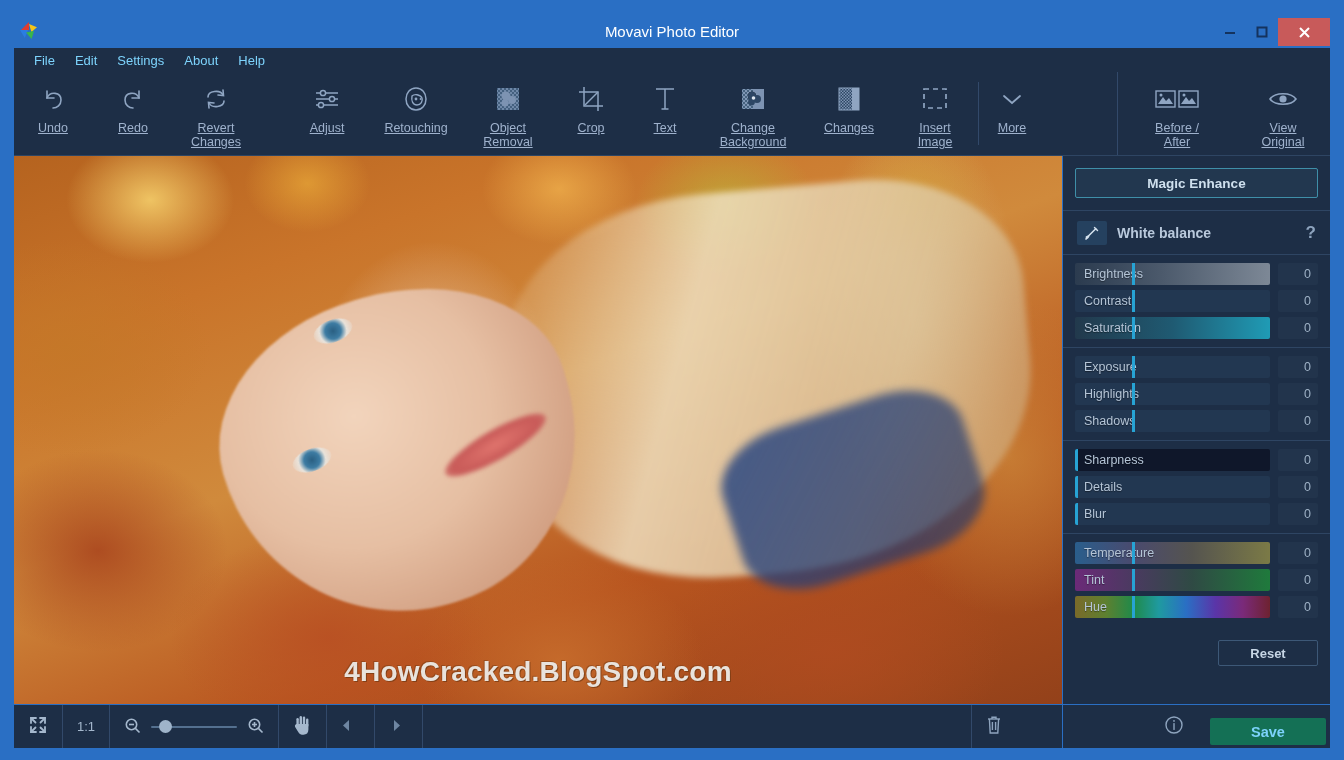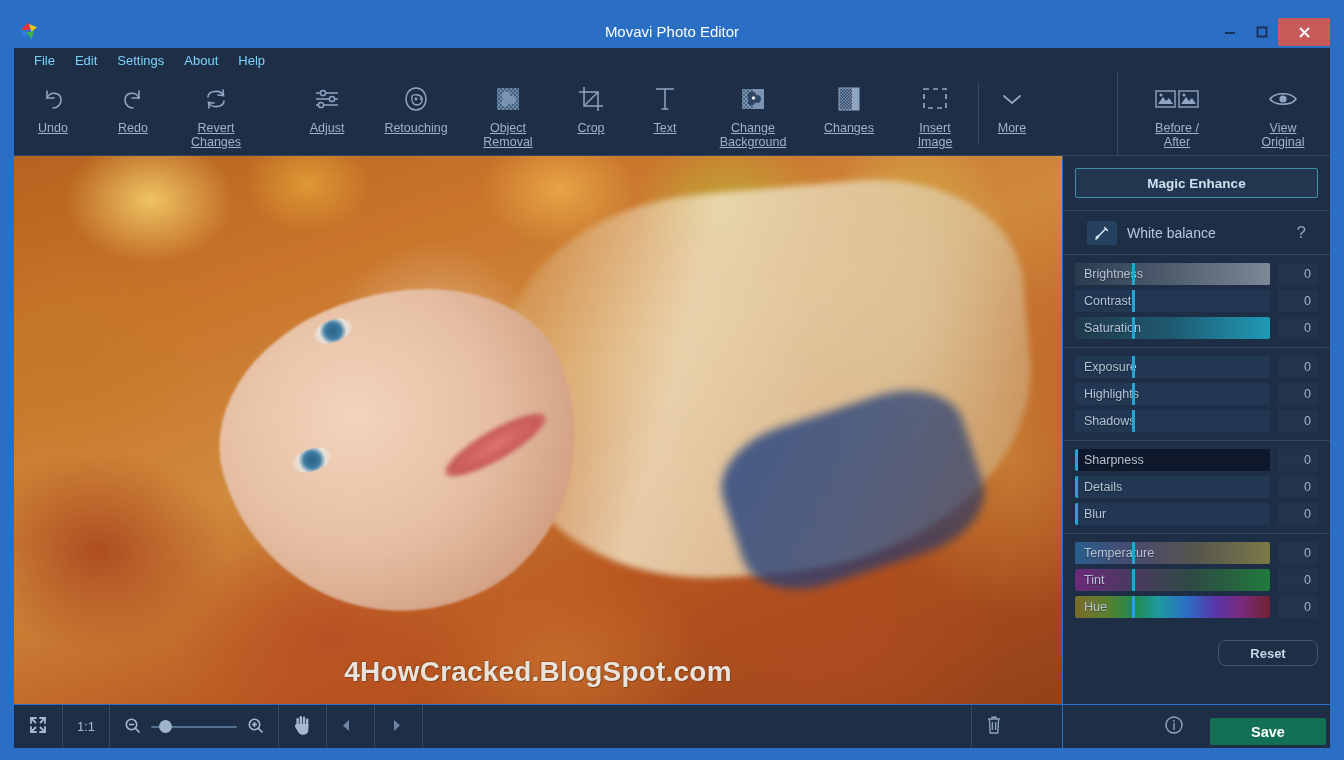--- a/index.html
+++ b/index.html
@@ -238,23 +238,24 @@
     border-radius: 2px;
     color: #cfe0ee;
     font-size: 13.5px;
     font-weight: 700;
     display: flex; align-items: center; justify-content: center;
     cursor: default;
   }
   #wb-row {
     height: 44px;
     display: flex; align-items: center;
-    padding: 0 24px;
+    padding: 0 14px;
     border-bottom: 1px solid #2e4563;
     gap: 10px;
+    font-weight: bold;
   }
   #wb-picker {
     width: 30px; height: 24px;
     background: #25415f;
     border-radius: 2px;
     display: flex; align-items: center; justify-content: center;
     cursor: default;
   }
   #wb-label { color: #b9c9dc; font-size: 14px; flex: 1; }
   #wb-help { color: #8ea4be; font-size: 17px; cursor: default; }
@@ -307,21 +308,21 @@
 
   #reset-wrap {
     padding: 14px 12px;
     display: flex; justify-content: flex-end;
     flex: 1;
     align-items: flex-start;
   }
   #reset-button {
     width: 100px; height: 26px;
     border: 1px solid #3d5877;
-    border-radius: 8px;
+    border-radius: 2px;
     background: transparent;
     color: #c7d6e5;
     font-size: 13px;
     font-weight: 700;
     display: flex; align-items: center; justify-content: center;
     cursor: default;
   }
 
   
   #bottom-bar {
@@ -360,21 +361,21 @@
     width: 13px; height: 13px;
     border-radius: 50%;
     background: #9fb4ca;
   }
   #bottom-spacer { flex: 1; border-right: 1px solid #32496a; }
   #info-cell { flex: 1; justify-content: flex-end; padding-right: 22px; }
   #save-button {
     width: 116px;
     margin: 13px 4px 3px 4px;
     background: #147055;
-    color: #ffffff;
+    color: #7dd3fc;
     font-size: 14.5px;
     font-weight: 700;
     display: flex; align-items: center; justify-content: center;
     border-radius: 2px;
     cursor: default;
   }
   .ico { display: block; }
 </style>
 </head>
 <body>

